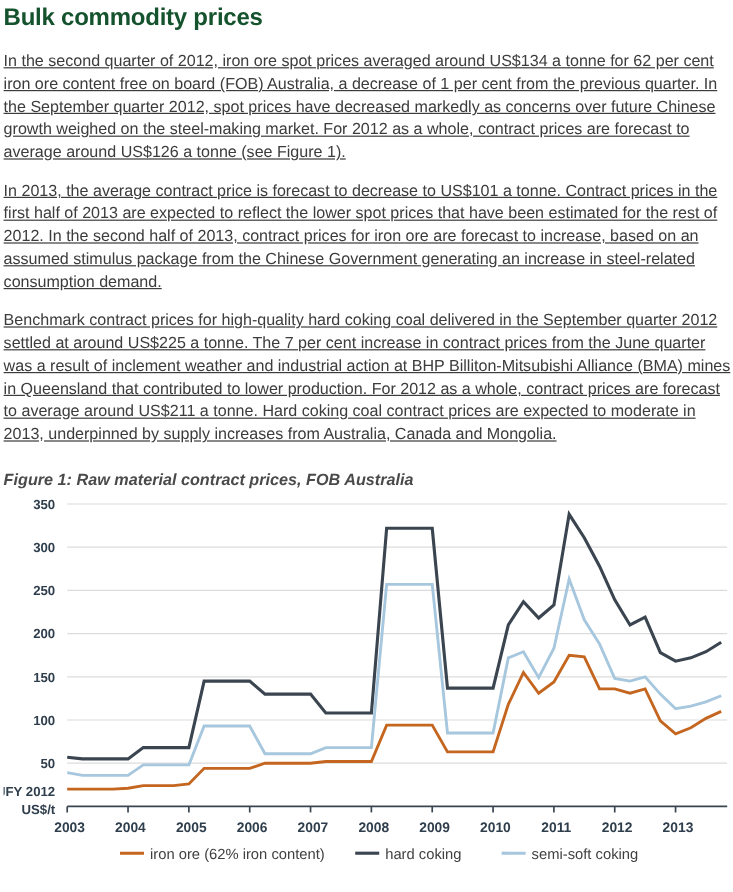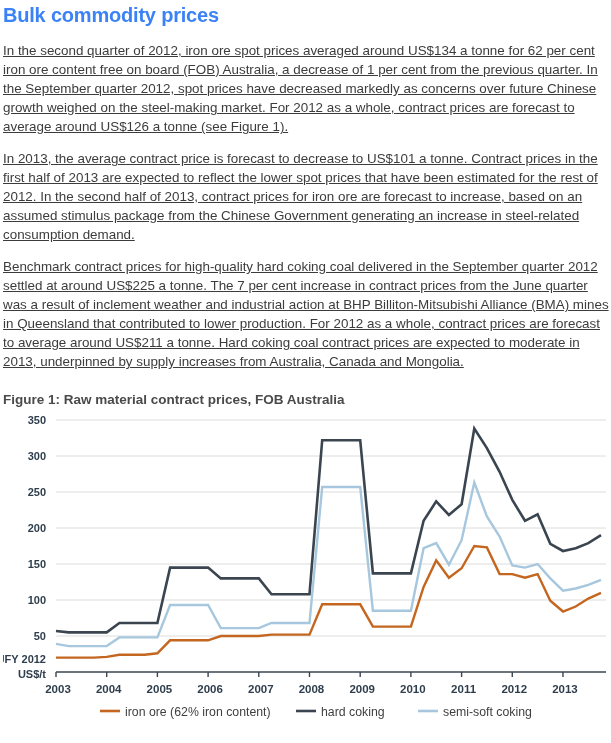--- a/index.html
+++ b/index.html
@@ -3,30 +3,31 @@
 <meta charset="utf-8">
 <style>
   html,body { margin:0; padding:0; background:#ffffff; }
   body {
     width:611px; height:743px; overflow:hidden;
     font-family:"Liberation Sans", sans-serif;
     -webkit-font-smoothing:antialiased;
   }
   .page { padding:2px 3px 0 3px; }
   .page-title {
-    font-size:20px; font-weight:700; color:#3b82f6;
+    font-size:20px; font-weight:700; color:#14532d;
     margin:2px 0 14px 0; letter-spacing:-0.2px;
   }
   .body-par {
     font-size:13.4px; line-height:19px; color:#3C3C3C;
     margin:0 0 13px 0; width:606px;text-decoration:underline;
   }
   .figure-title {
     font-size:13.5px; font-weight:700; color:#4A4A4A;
     margin:21px 0 0 0;
+    font-style:italic;
   }
   .chart-svg { display:block; margin-top:7px; }
 </style>
 </head>
 <body>
 
 <div class="page">
   <h1 class="page-title">Bulk commodity prices</h1>
   <p class="body-par">In the second quarter of 2012, iron ore spot prices averaged around US$134 a tonne for 62 per cent iron ore content free on board (FOB) Australia, a decrease of 1 per cent from the previous quarter. In the September quarter 2012, spot prices have decreased markedly as concerns over future Chinese growth weighed on the steel-making market. For 2012 as a whole, contract prices are forecast to average around US$126 a tonne (see Figure 1).</p>
   <p class="body-par">In 2013, the average contract price is forecast to decrease to US$101 a tonne. Contract prices in the first half of 2013 are expected to reflect the lower spot prices that have been estimated for the rest of 2012. In the second half of 2013, contract prices for iron ore are forecast to increase, based on an assumed stimulus package from the Chinese Government generating an increase in steel-related consumption demand.</p>

